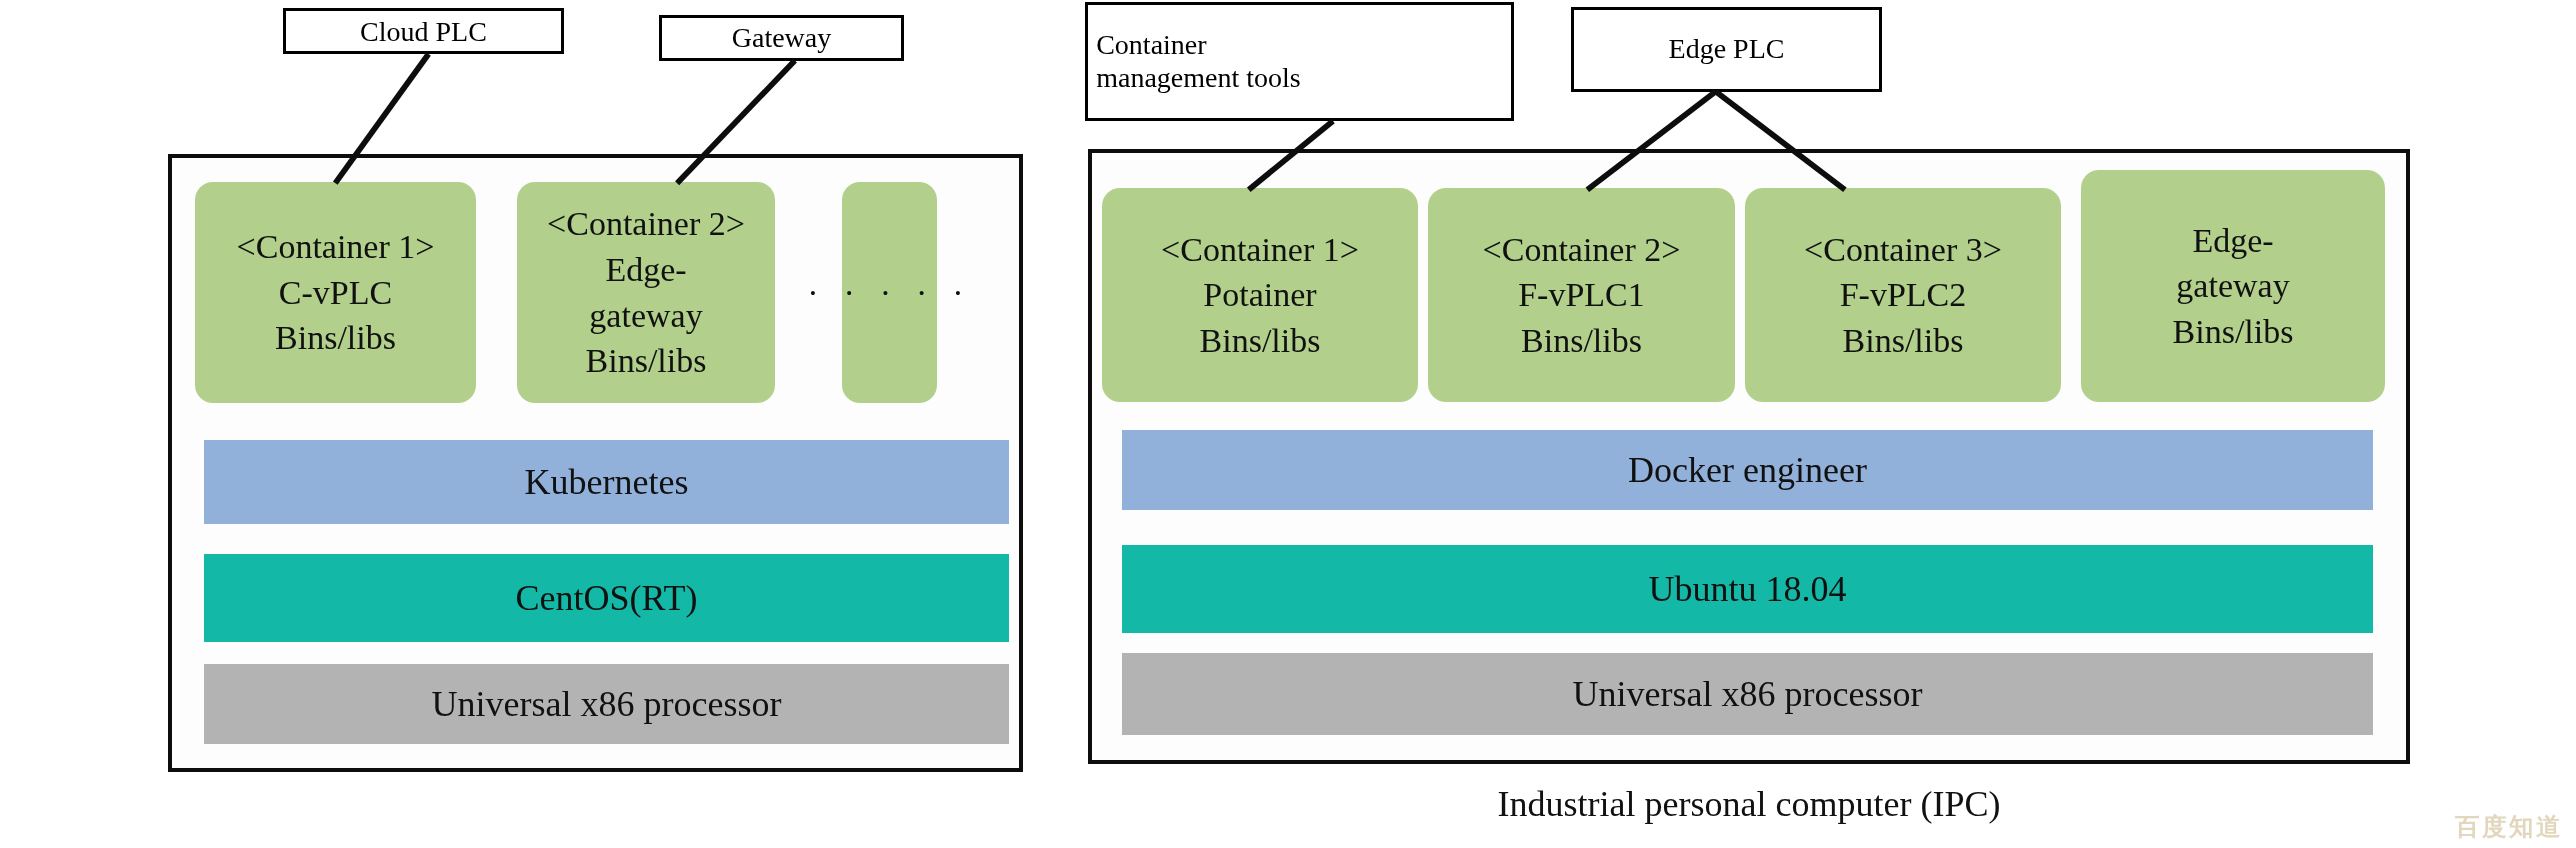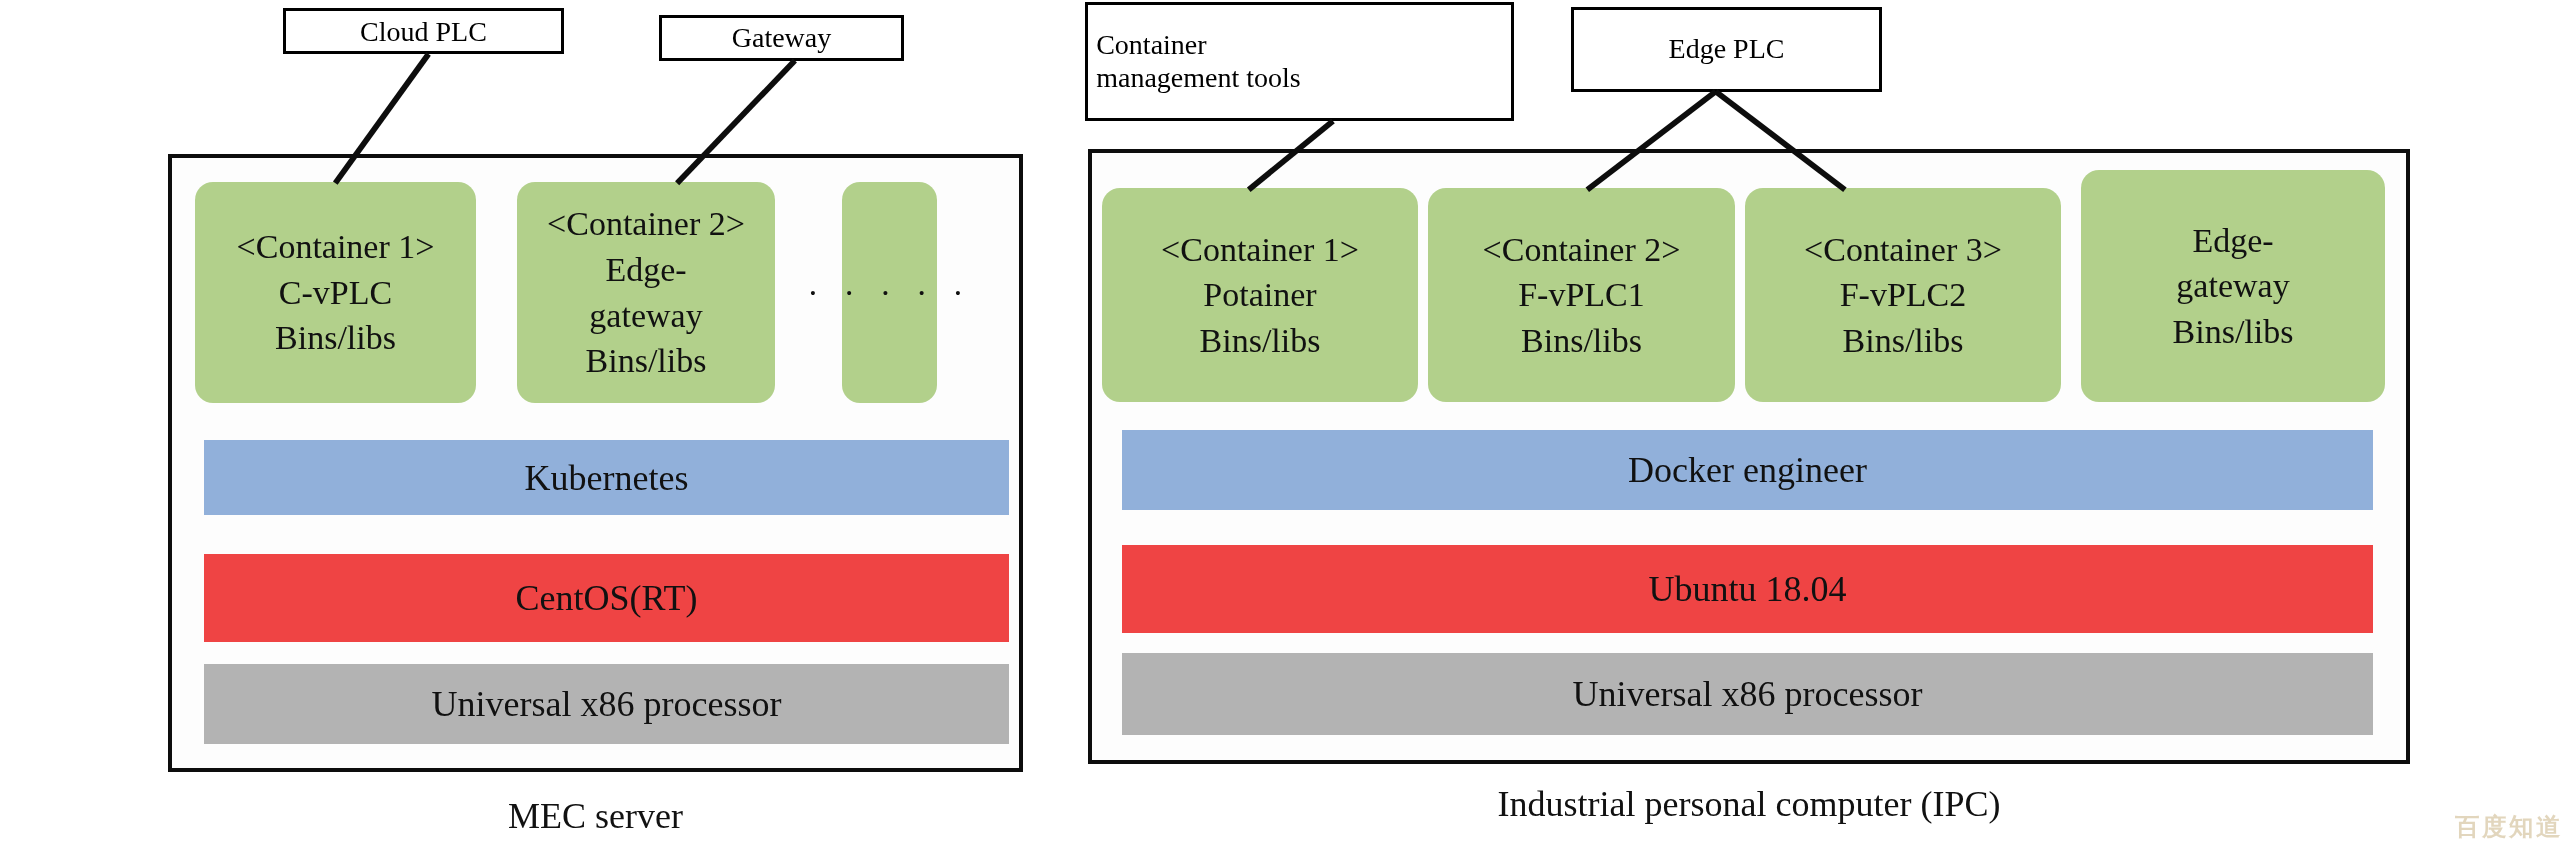--- a/index.html
+++ b/index.html
@@ -81,21 +81,21 @@
     position: absolute;
     box-sizing: border-box;
     display: flex;
     align-items: center;
     justify-content: center;
     text-align: center;
     font-size: 36px;
     color: #111111;
   }
   .bar.blue  { background: #91b0da; }
-  .bar.light { background: #ef4444; }
+  .bar.light { background: #14b8a6; }
   .bar.gray  { background: #b3b3b3; }
 
   
   .caption {
     position: absolute;
     font-size: 36px;
     text-align: center;
     white-space: nowrap;
     color: #111111;
   }
@@ -138,21 +138,21 @@
     <span class="ln">&lt;Container 2&gt;</span>
     <span class="ln">Edge-</span>
     <span class="ln">gateway</span>
     <span class="ln">Bins/libs</span>
   </div>
 
   <div class="cbox dots" style="left:842px; top:182px; width:95px; height:221px;">
     <span class="ln">· · · · ·</span>
   </div>
 
-  <div class="bar blue" style="left:204px; top:440px; width:805px; height:75px;">
+  <div class="bar blue" style="left:204px; top:440px; width:805px; height:84px;">
     <span>Kubernetes</span>
   </div>
 
   <div class="bar light" style="left:204px; top:554px; width:805px; height:88px;">
     <span>CentOS(RT)</span>
   </div>
 
   <div class="bar gray" style="left:204px; top:664px; width:805px; height:80px;">
     <span>Universal x86 processor</span>
   </div>
@@ -210,23 +210,20 @@
 
     <line x1="972" y1="74" x2="828" y2="224" stroke="#0d0d0d" stroke-width="7"></line>
 
     <line x1="1630" y1="148" x2="1527" y2="232" stroke="#0d0d0d" stroke-width="7"></line>
 
     <line x1="2098" y1="112" x2="1941" y2="232" stroke="#0d0d0d" stroke-width="7"></line>
 
     <line x1="2098" y1="112" x2="2256" y2="232" stroke="#0d0d0d" stroke-width="7"></line>
   </svg>
 
-  <div class="caption" style="left:168px; top:795px; width:855px;">
-    <span>MEC server</span>
-  </div>
 
   <div class="caption" style="left:1088px; top:783px; width:1322px;">
     <span>Industrial personal computer (IPC)</span>
   </div>
 
   <div class="watermark">百度知道</div>
 
 </div>
 
 

